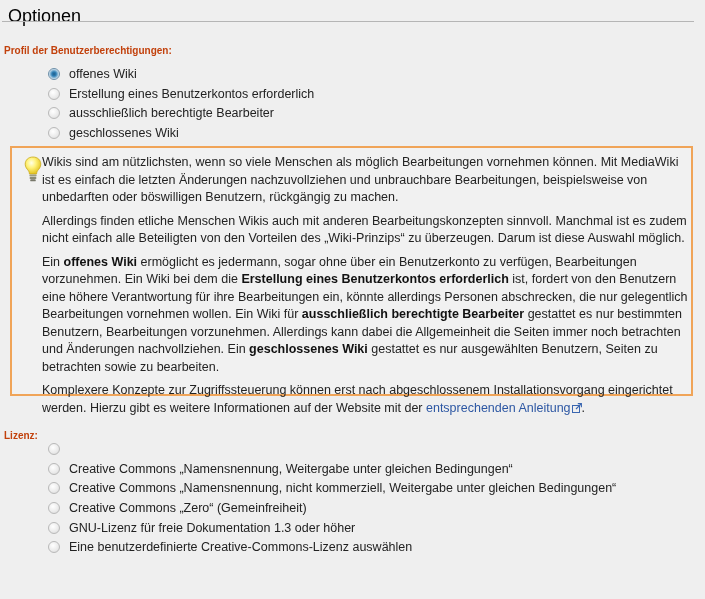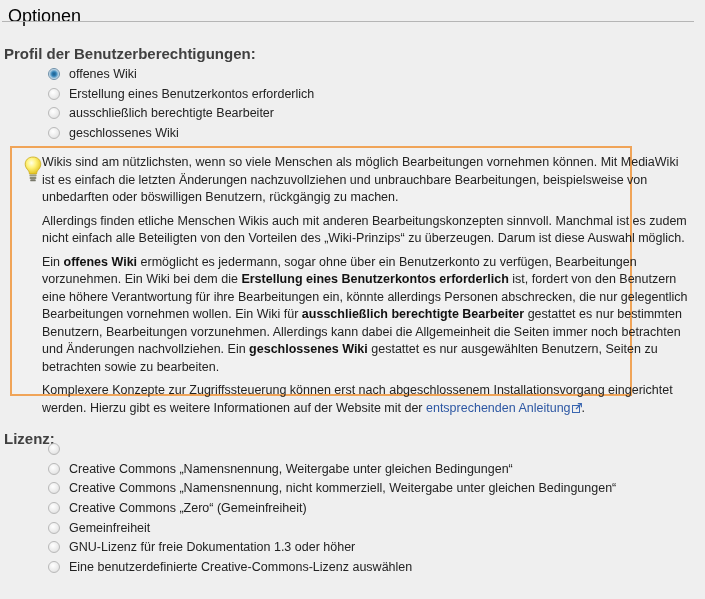--- a/index.html
+++ b/index.html
@@ -31,22 +31,22 @@
       left: 2px;
       top: 21px;
       width: 692px;
       height: 1px;
       background: #b5b5b5;
     }
     .section-label {
       position: absolute;
       left: 4px;
       font-weight: bold;
-      font-size: 15px;
-      color: #404040;
+      font-size: 10px;
+      color: #c2410c;
     }
     .radio-list {
       position: absolute;
       left: 46px;
       margin: 0;
       padding: 0;
       list-style: none;
     }
     .radio-item {
       height: 19.7px;
@@ -71,21 +71,21 @@
       background: radial-gradient(circle at 50% 50%, #1e5d8a 0%, #2e7fb5 30%, #8fbbd8 55%, #e9f1f7 75%, #d0dbe3 100%);
     }
     .radio-label {
       font-size: 12.5px;
       color: #222;
     }
     .hint-box {
       position: absolute;
       left: 10px;
       top: 146px;
-      width: 622px;
+      width: 683px;
       height: 250px;
       box-sizing: border-box;
       border: 2px solid #f0a458;
       background: #f1f1f1;
     }
     .bulb {
       position: absolute;
       left: 12px;
       top: 8px;
       width: 18px;
@@ -186,23 +186,19 @@
   <li class="radio-item">
     <span class="radio"></span>
     <span class="radio-label">Creative Commons „Namensnennung, nicht kommerziell, Weitergabe unter gleichen Bedingungen“</span>
   </li>
   <li class="radio-item">
     <span class="radio"></span>
     <span class="radio-label">Creative Commons „Zero“ (Gemeinfreiheit)</span>
   </li>
   <li class="radio-item">
     <span class="radio"></span>
-    <span class="radio-label">Gemeinfreiheit</span>
-  </li>
-  <li class="radio-item">
-    <span class="radio"></span>
     <span class="radio-label">GNU-Lizenz für freie Dokumentation 1.3 oder höher</span>
   </li>
   <li class="radio-item">
     <span class="radio"></span>
     <span class="radio-label">Eine benutzerdefinierte Creative-Commons-Lizenz auswählen</span>
   </li>
 </ul>
 
 </body></html>

